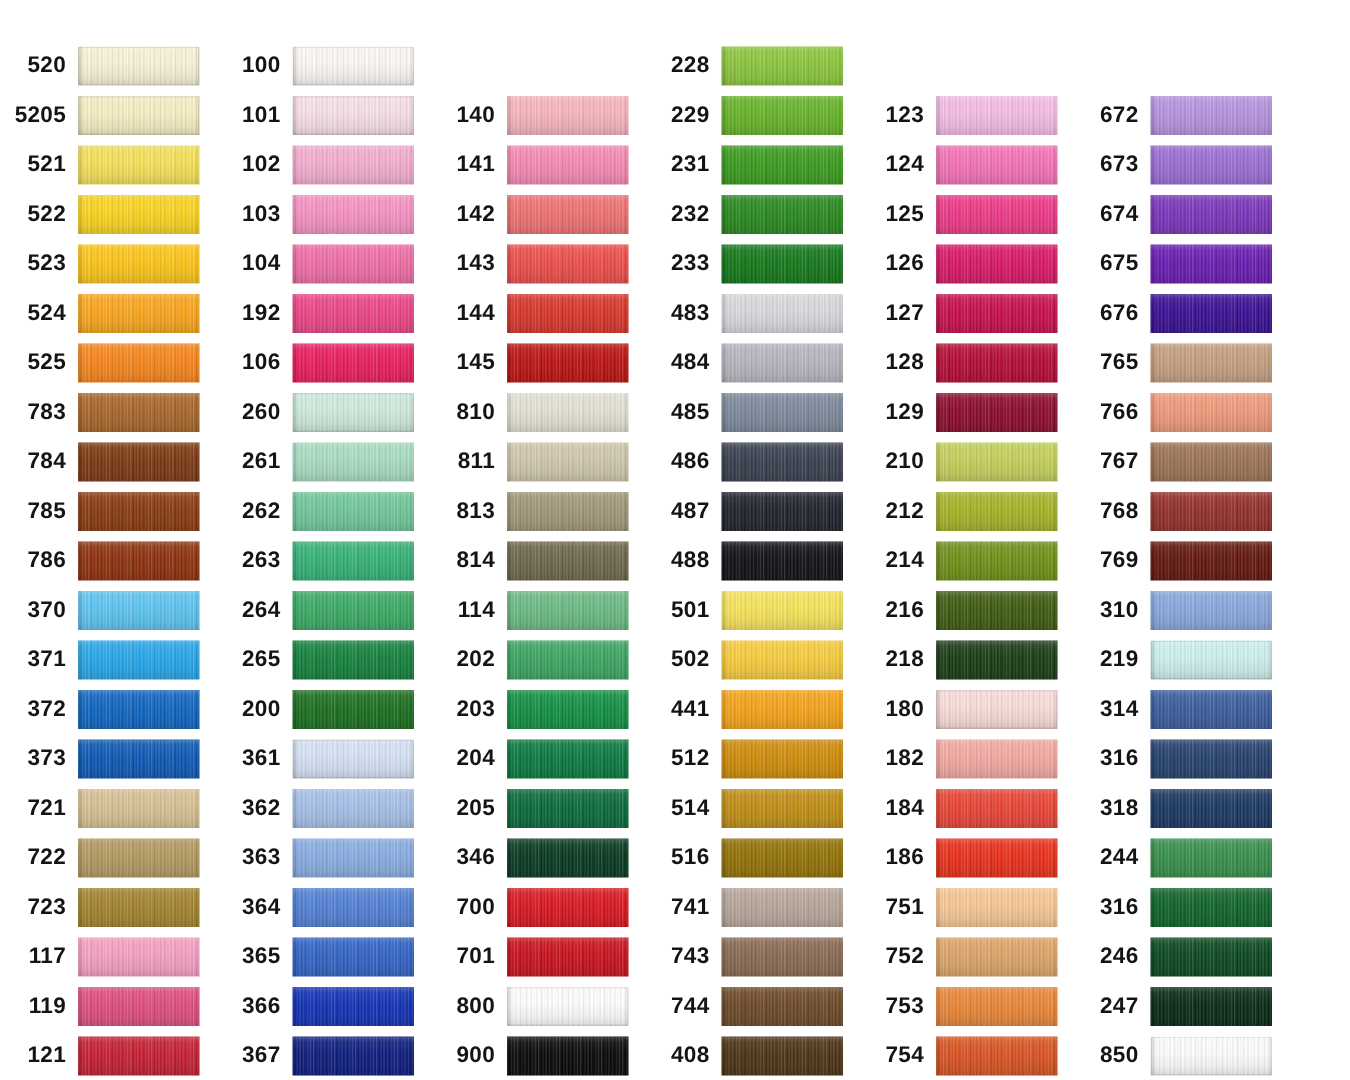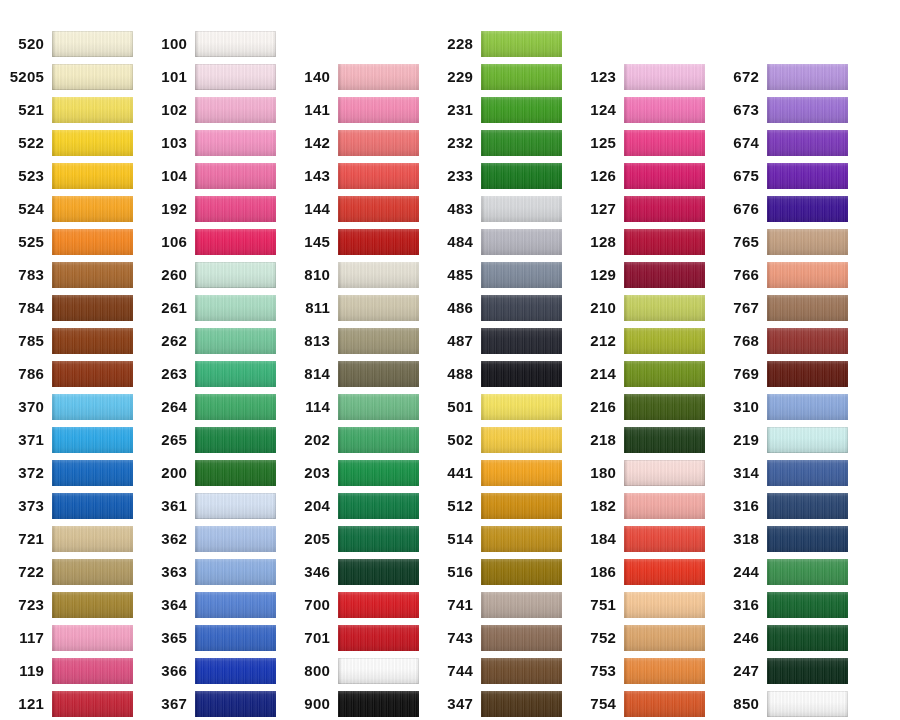--- a/index.html
+++ b/index.html
@@ -678,21 +678,21 @@
         </div>
       </div>
       <div class="swatch-row">
         <div class="swatch-code">744</div>
         <div class="swatch-chip" style="background-color: rgb(110, 75, 43);">
           <div class="fibres"></div>
           <div class="sheen"></div>
         </div>
       </div>
       <div class="swatch-row">
-        <div class="swatch-code">347</div>
+        <div class="swatch-code">408</div>
         <div class="swatch-chip" style="background-color: rgb(78, 53, 24);">
           <div class="fibres"></div>
           <div class="sheen"></div>
         </div>
       </div>
     </div>
     <div class="column">
       <div class="swatch-row">
         <div class="swatch-code">123</div>
         <div class="swatch-chip" style="background-color: rgb(243, 189, 226);">

